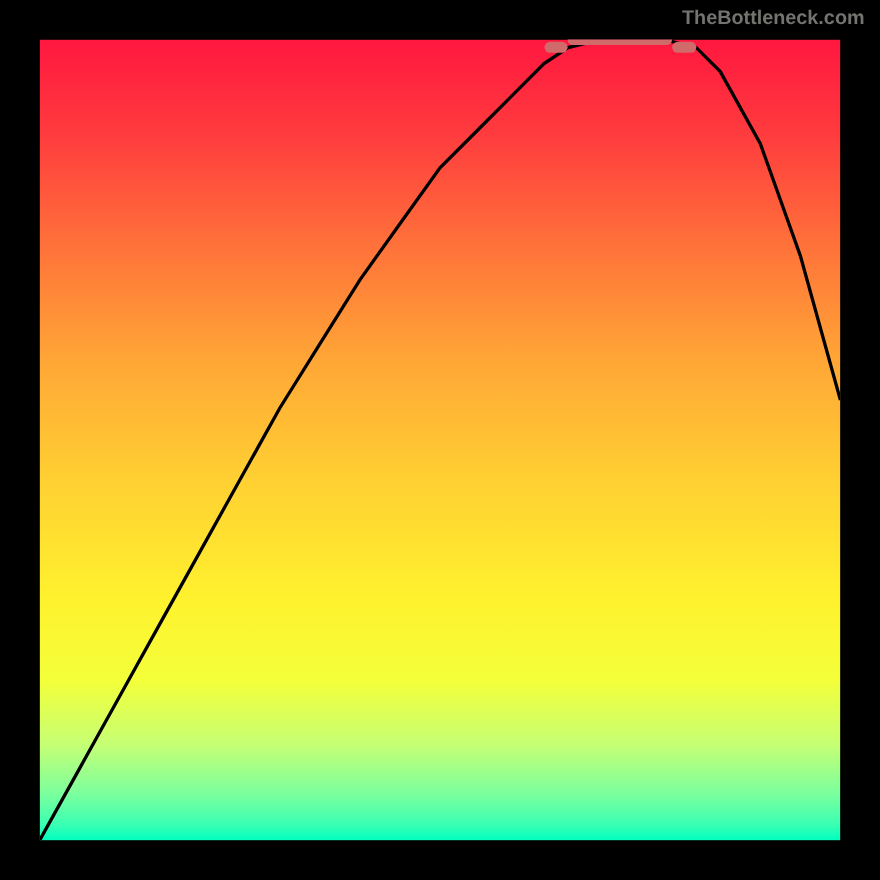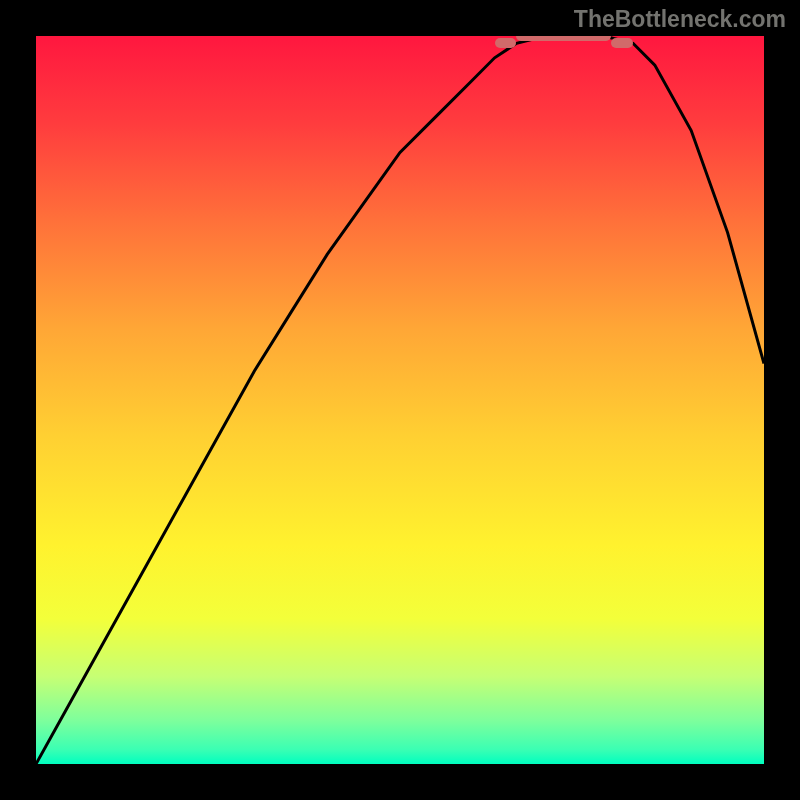--- a/index.html
+++ b/index.html
@@ -1,17 +1,17 @@
 <!DOCTYPE html>
 <html><head>
 <meta charset="utf-8">
 <style>
   * { margin: 0; padding: 0; box-sizing: border-box; }
   body { width: 800px; height: 800px; background: #000; position: relative; font-family: Arial, sans-serif; }
-  .watermark { position: absolute; top: 6px; right: 14px; color: #73736f; font-size: 23px; font-weight: bold; z-index: 10; }
+  .watermark { position: absolute; top: 6px; right: 14px; color: #73736f; font-size: 18px; font-weight: bold; z-index: 10; }
   .plot-area { position: absolute; left: 36px; top: 36px; width: 728px; height: 728px; overflow: hidden; }
   .gradient-bg { position: absolute; left: 0; top: 0; width: 100%; height: 100%; background: linear-gradient(to bottom, #ff173f 0%, #ff3c3e 12%, #ff6f3a 25%, #ffa636 40%, #ffd032 55%, #fff22e 70%, #f3ff3a 80%, #c6ff74 88%, #7eff9c 94%, #3bffb3 98%, #00ffc0 100%); }
   .curve { position: absolute; left: 0; top: 0; width: 100%; height: 100%; }
   .highlight { position: absolute; height: 10px; border-radius: 6px; }
   .highlight-pink { background: #d16a6a; }
 </style>
 </head>
 <body>
 
 <div class="watermark">TheBottleneck.com</div>

